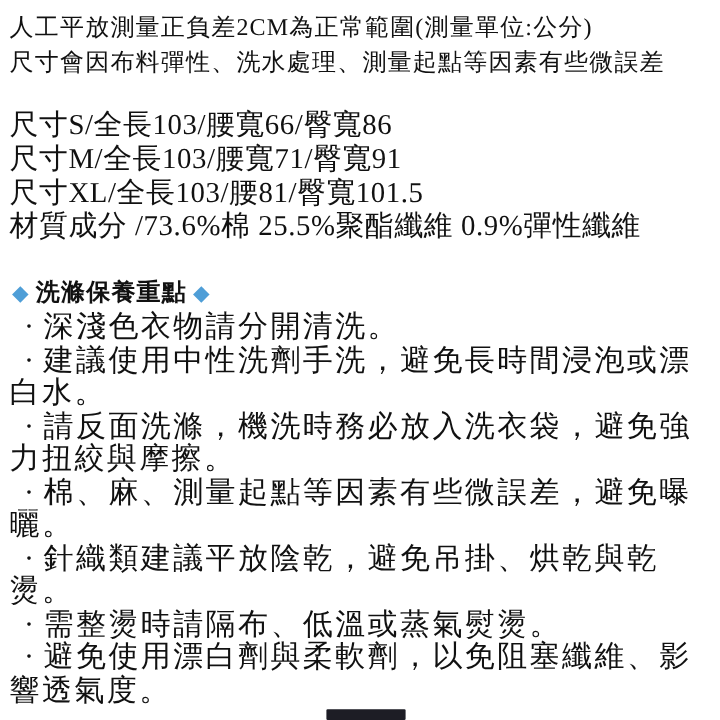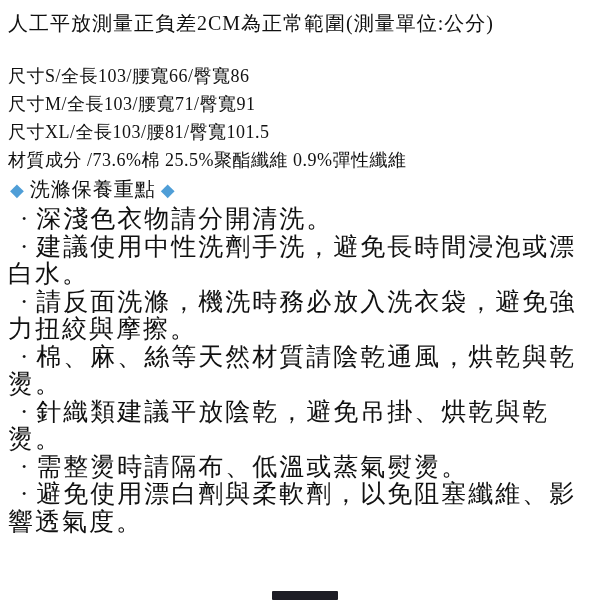--- a/index.html
+++ b/index.html
@@ -20,30 +20,32 @@
 
   .intro p {
     font-size: 20px;
     line-height: 29px;
     letter-spacing: 1px;
     white-space: nowrap;
   }
 
   .size-block { margin-top: 24px; }
   .size-block p {
-    font-size: 18px;
+    font-size: 24px;
     line-height: 28px;
     letter-spacing: 0.5px;
     white-space: nowrap;
   }
 
   .care-heading {
+    margin-top: 26px;
     font-size: 20px;
     line-height: 30px;
     letter-spacing: 1px;
+    font-weight: bold;
   }
   .care-heading .diamond {
     font-size: 18px;
     margin: 0 5px;
   }
   .care-heading .diamond:first-child { margin-left: 2px; }
 
   .care-list p {
     font-size: 25px;
     line-height: 27.5px;
@@ -63,38 +65,39 @@
     border-radius: 1px;
   }
 </style>
 </head>
 <body>
 
 <div class="page">
 
   <div class="intro">
     <p>人工平放測量正負差2CM為正常範圍(測量單位:公分)</p>
+    <p>尺寸會因布料彈性、洗水處理、測量起點等因素有些微誤差</p>
   </div>
 
   <div class="size-block">
     <p>尺寸S/全長103/腰寬66/臀寬86</p>
     <p>尺寸M/全長103/腰寬71/臀寬91</p>
     <p>尺寸XL/全長103/腰81/臀寬101.5</p>
     <p>材質成分 /73.6%棉 25.5%聚酯纖維 0.9%彈性纖維</p>
   </div>
 
   <div class="care-heading">
     <span class="diamond" style="color: rgb(79, 158, 215);">◆</span><span>洗滌保養重點</span><span class="diamond" style="color: rgb(79, 158, 215);">◆</span>
   </div>
 
   <div class="care-list">
     <p class="care-item"><span class="bullet">·</span><span>深淺色衣物請分開清洗。</span></p>
     <p class="care-item"><span class="bullet">·</span><span>建議使用中性洗劑手洗，避免長時間浸泡或漂白水。</span></p>
     <p class="care-item"><span class="bullet">·</span><span>請反面洗滌，機洗時務必放入洗衣袋，避免強力扭絞與摩擦。</span></p>
-    <p class="care-item"><span class="bullet">·</span><span>棉、麻、絲等天然材質請陰乾通風，烘乾與乾燙。</span></p>
+    <p class="care-item"><span class="bullet">·</span><span>棉、麻、測量起點等因素有些微誤差，避免曝曬。</span></p>
     <p class="care-item"><span class="bullet">·</span><span>針織類建議平放陰乾，避免吊掛、烘乾與乾燙。</span></p>
     <p class="care-item"><span class="bullet">·</span><span>需整燙時請隔布、低溫或蒸氣熨燙。</span></p>
     <p class="care-item"><span class="bullet">·</span><span>避免使用漂白劑與柔軟劑，以免阻塞纖維、影響透氣度。</span></p>
   </div>
 
   <div class="bottom-fragment" style="background: rgb(29, 29, 37);"></div>
 
 </div>
 
 </body></html>

